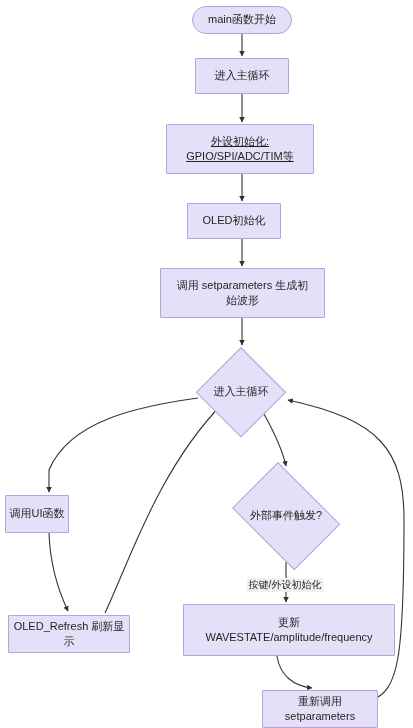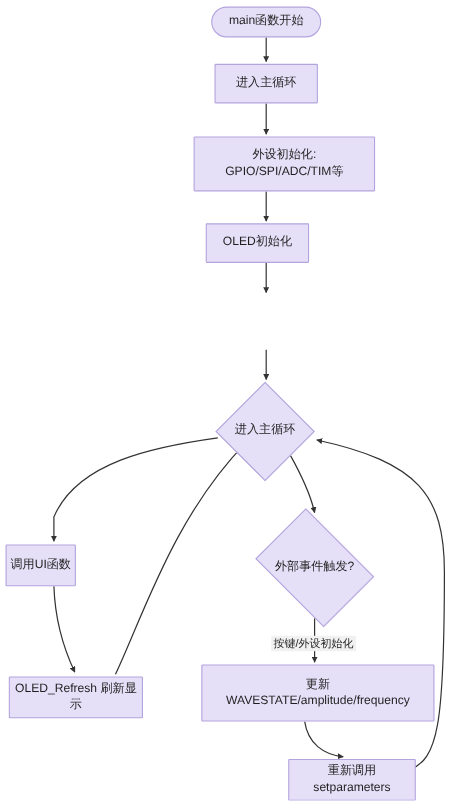--- a/index.html
+++ b/index.html
@@ -117,29 +117,33 @@
   </svg>
 
   <div class="node stadium" style="left:192px; top:6px; width:100px; height:28px; font-size:11px;">
     <span class="lbl">main函数开始</span>
   </div>
 
   <div class="node rect" style="left:195px; top:58px; width:94px; height:36px; font-size:11px;">
     <span class="lbl">进入主循环</span>
   </div>
 
-  <div class="node rect" style="left:176px; top:124px; width:165px; height:50px; font-size:11px;">
+  <div class="node rect" style="left:166px; top:124px; width:148px; height:50px; font-size:11px;text-decoration:underline;">
     <span class="lbl">外设初始化:
 GPIO/SPI/ADC/TIM等</span>
   </div>
 
   <div class="node rect" style="left:187px; top:203px; width:94px; height:36px; font-size:11px;">
     <span class="lbl">OLED初始化</span>
   </div>
 
+  <div class="node rect" style="left:160px; top:268px; width:165px; height:50px; font-size:11px;">
+    <span class="lbl">调用 setparameters 生成初
+始波形</span>
+  </div>
 
   <div class="node diamond" style="left:196px; top:347px; width:90px; height:90px; font-size:11px;">
     <span class="dshape"></span>
     <span class="dlabel">进入主循环</span>
   </div>
 
   <div class="node rect" style="left:5px; top:495px; width:64px; height:38px; font-size:11px;">
     <span class="lbl">调用UI函数</span>
   </div>
 

